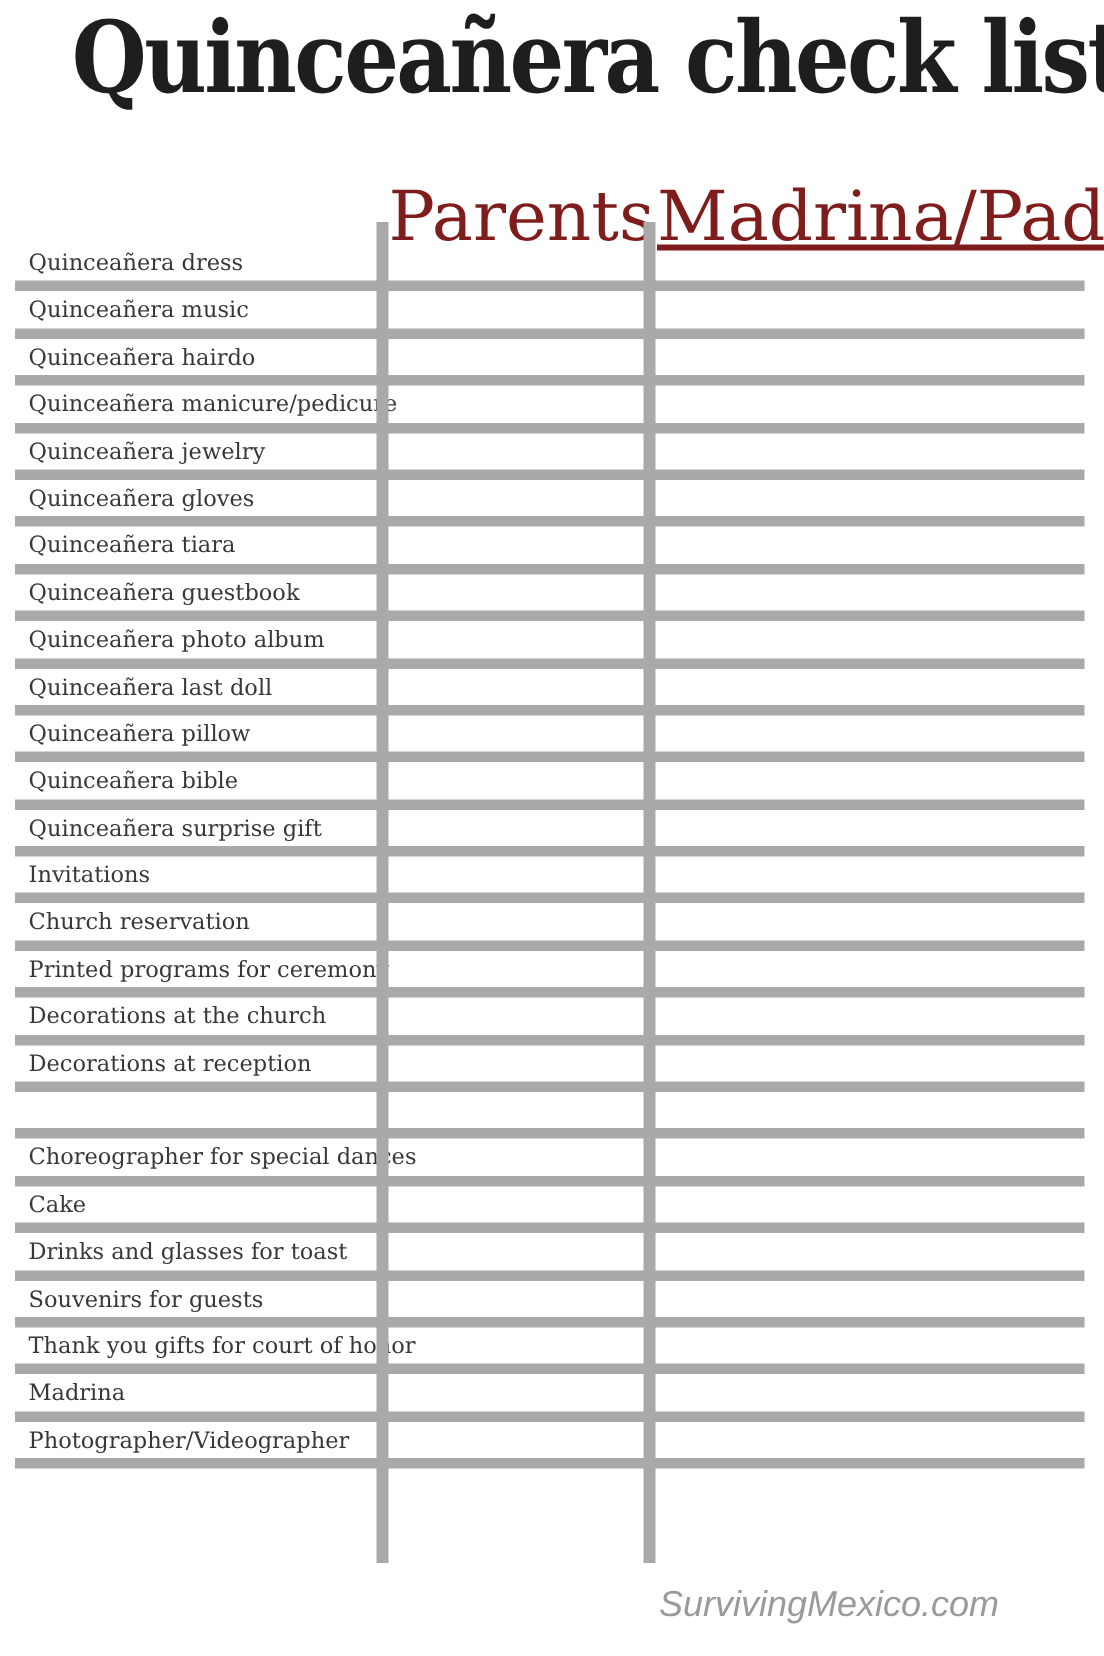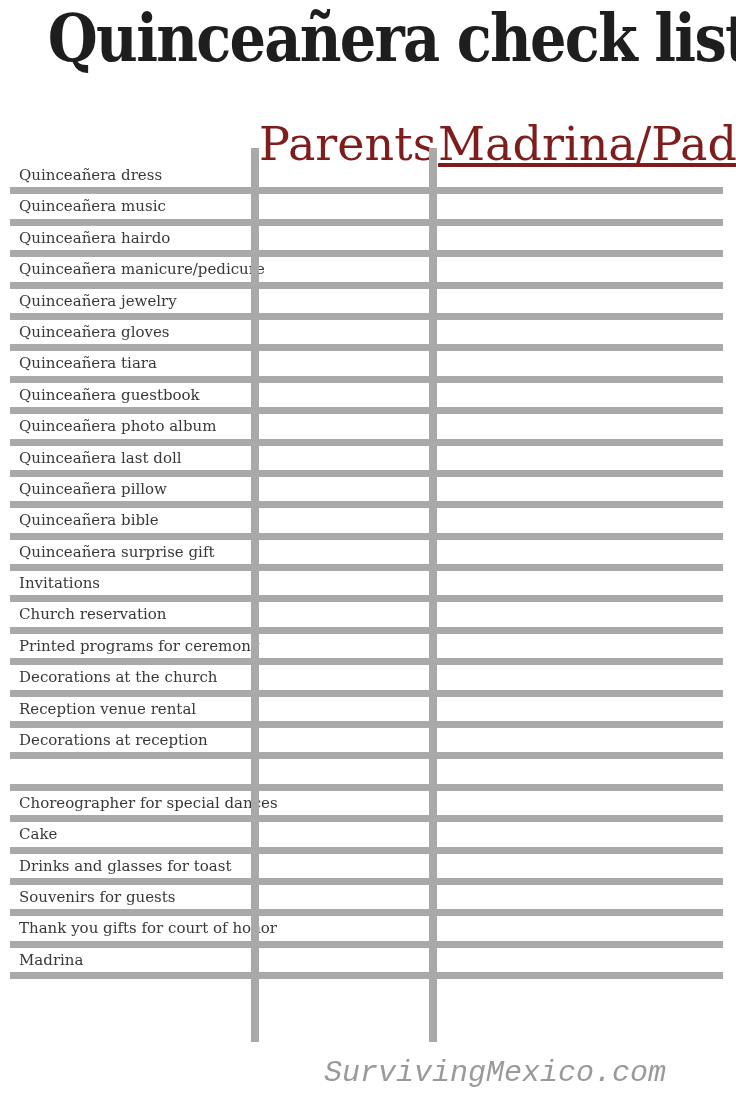--- a/index.html
+++ b/index.html
@@ -36,22 +36,22 @@
   }
   .row-label {
     position:absolute; left:9px; top:0; height:24.4px; line-height:25px;
     font-size:15px; color:#383838; white-space:nowrap;
   }
   .cell { position:absolute; top:0; bottom:7px; background:transparent; }
   .cell.parents { left:249px; width:170px; }
   .cell.madrina { left:427px; width:286px; }
   .footer {
     position:absolute; top:1056px; right:70px;
-    font-family:Liberation Mono, monospace; font-style:italic;
-    font-size:30px; color:#9a9a9a; white-space:nowrap;
+    font-family:Liberation Sans, sans-serif; font-style:italic;
+    font-size:24px; color:#9a9a9a; white-space:nowrap;
   }
 </style>
 </head>
 <body>
 
 <div class="page">
   <h1 class="title">Quinceañera check list</h1>
 
   <div class="col-header parents">Parents</div>
   <div class="col-header madrina">Madrina/Padrino</div>
@@ -137,25 +137,20 @@
           <span class="row-label">Printed programs for ceremony</span>
           <div class="cell parents"></div>
           <div class="cell madrina"></div>
         </div>
         <div class="row">
           <span class="row-label">Decorations at the church</span>
           <div class="cell parents"></div>
           <div class="cell madrina"></div>
         </div>
         <div class="row">
-          <span class="row-label">Reception venue rental</span>
-          <div class="cell parents"></div>
-          <div class="cell madrina"></div>
-        </div>
-        <div class="row">
           <span class="row-label">Decorations at reception</span>
           <div class="cell parents"></div>
           <div class="cell madrina"></div>
         </div>
         <div class="row">
           <div class="cell parents"></div>
           <div class="cell madrina"></div>
         </div>
         <div class="row">
           <span class="row-label">Choreographer for special dances</span>
@@ -180,19 +175,24 @@
         <div class="row">
           <span class="row-label">Thank you gifts for court of honor</span>
           <div class="cell parents"></div>
           <div class="cell madrina"></div>
         </div>
         <div class="row">
           <span class="row-label">Madrina</span>
           <div class="cell parents"></div>
           <div class="cell madrina"></div>
         </div>
+        <div class="row">
+          <span class="row-label">Photographer/Videographer</span>
+          <div class="cell parents"></div>
+          <div class="cell madrina"></div>
+        </div>
       </div>
     <div class="vbar v1"></div>
     <div class="vbar v2"></div>
   </div>
 
   <div class="footer">SurvivingMexico.com</div>
 </div>
 
 </body></html>

